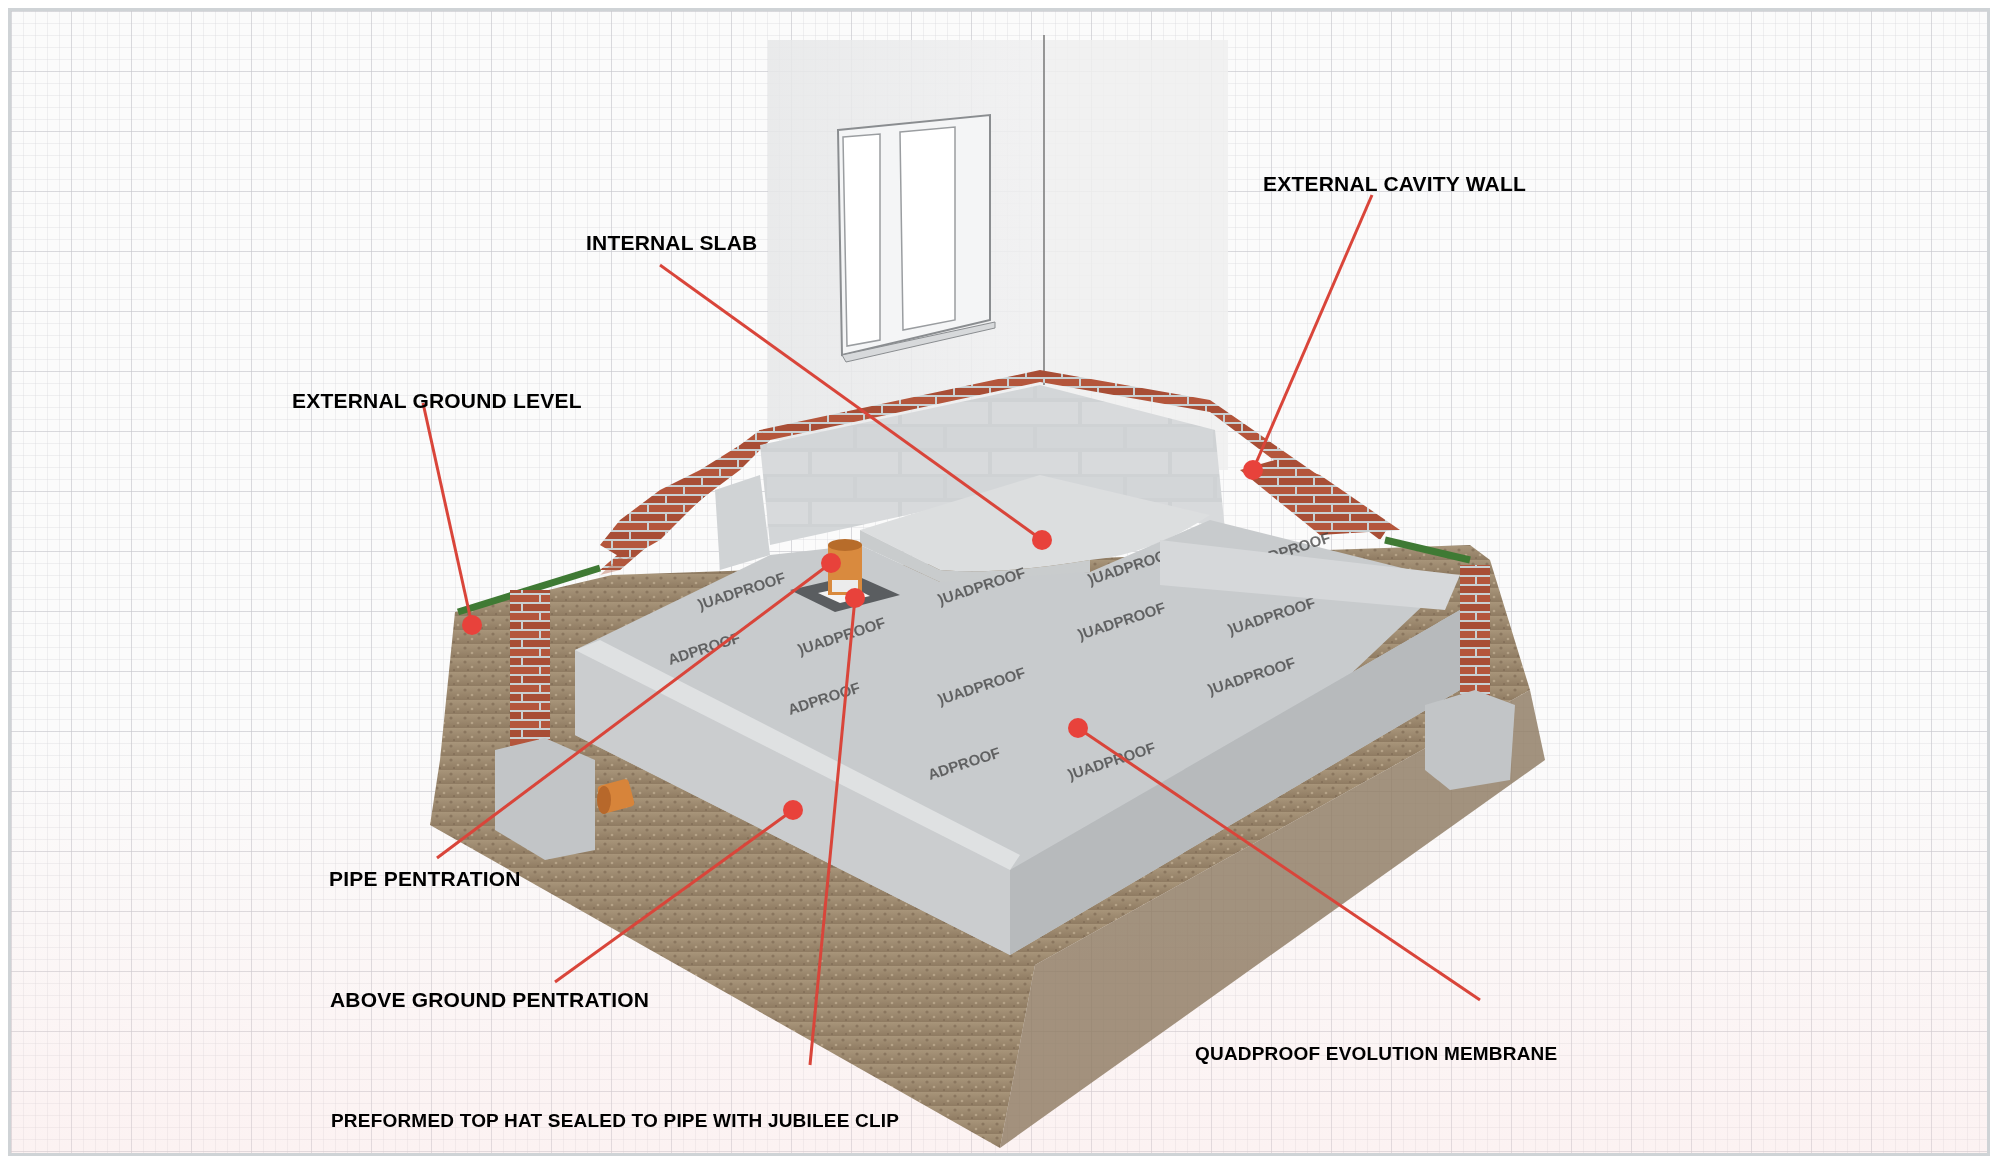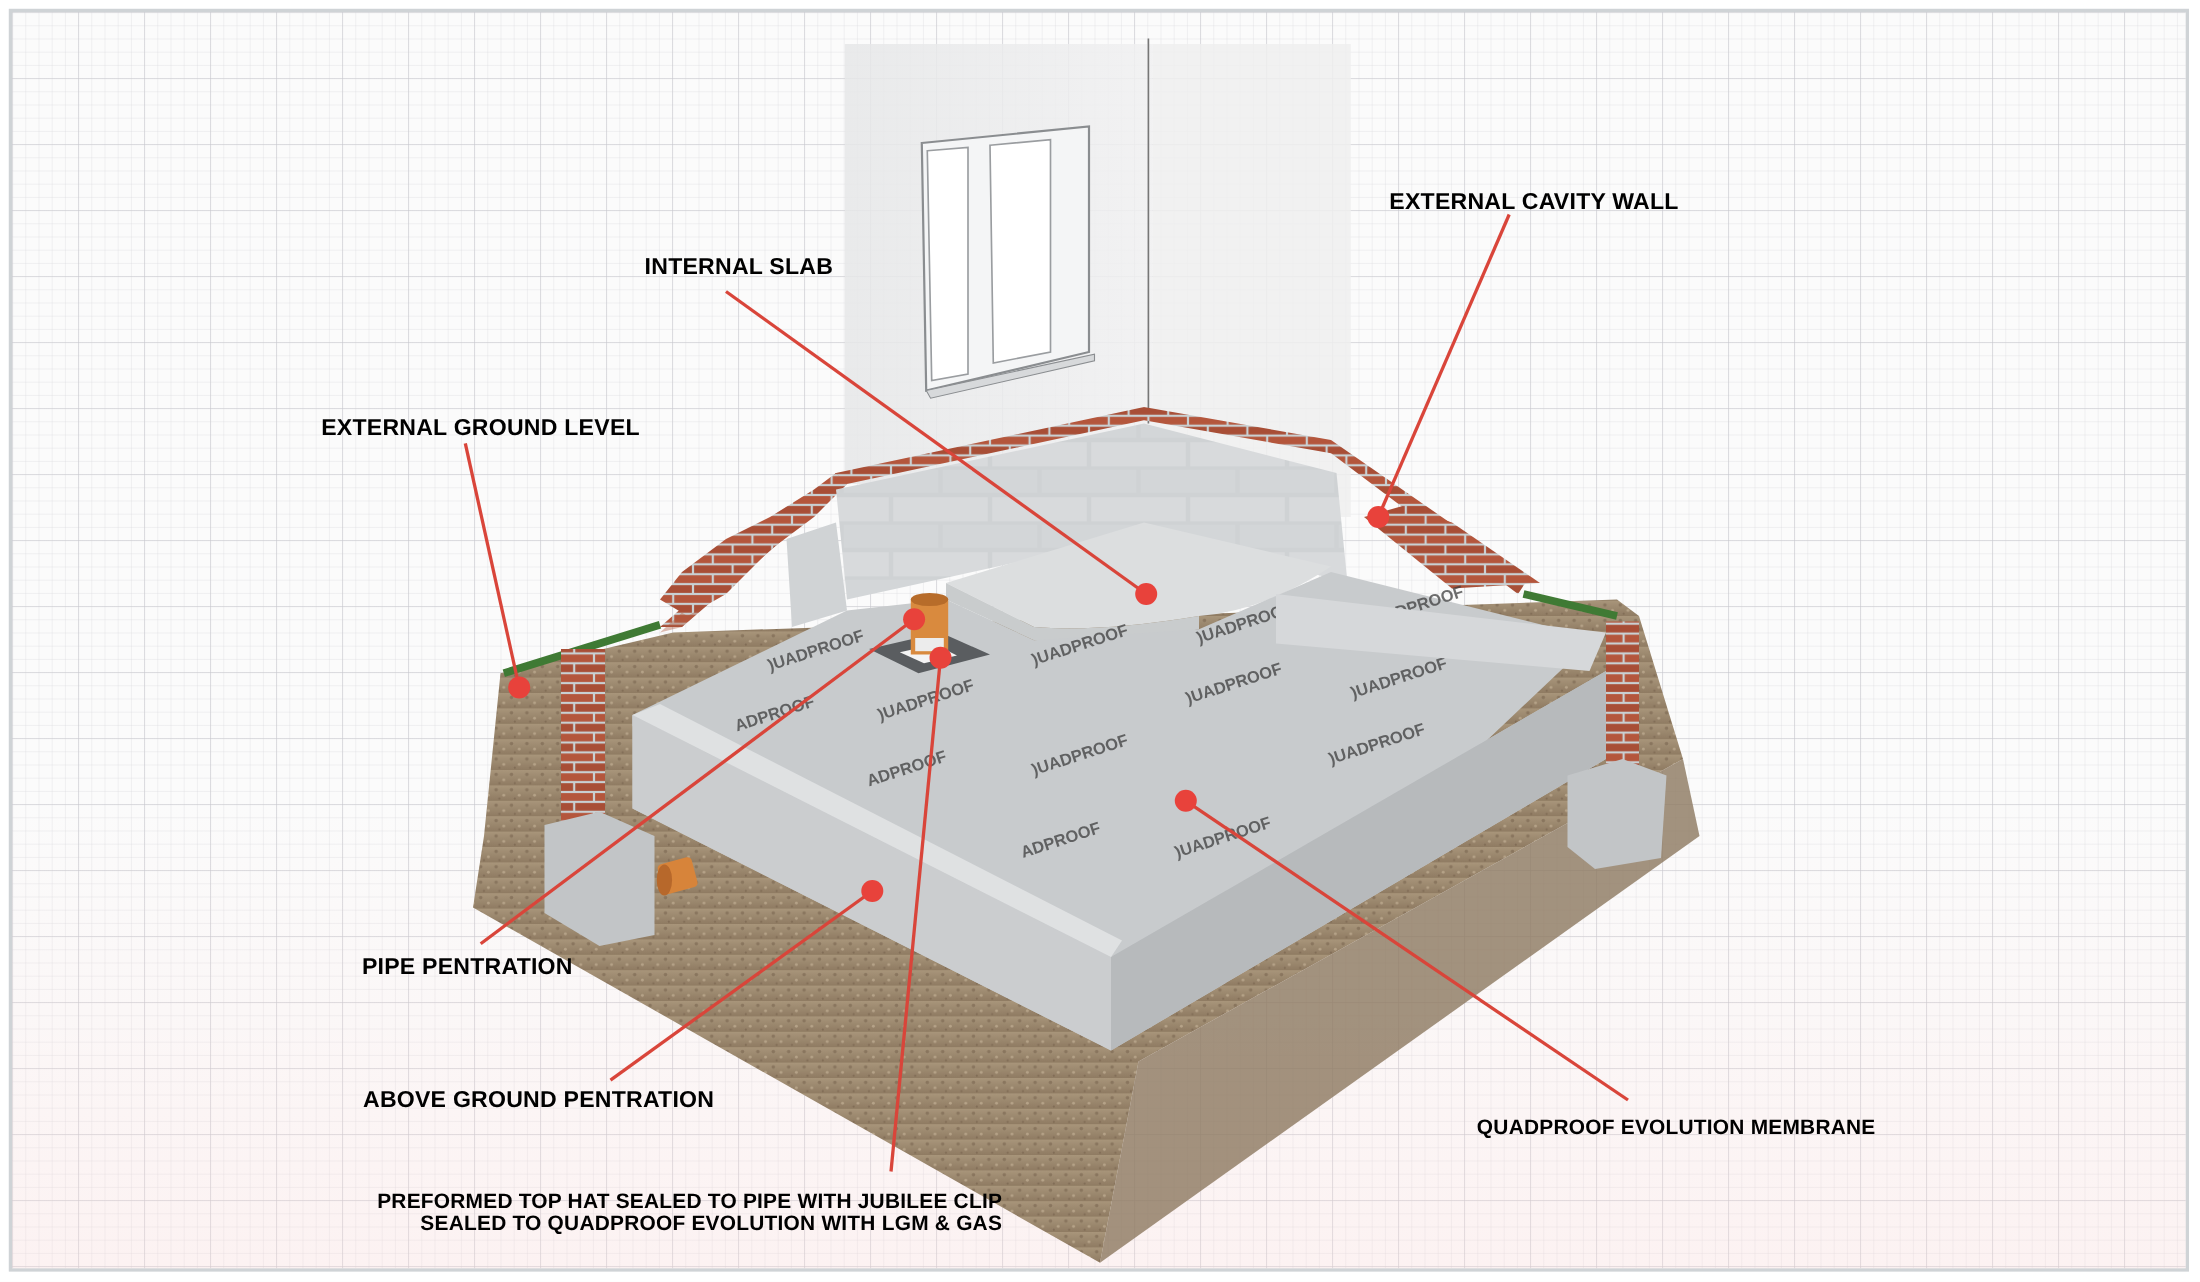--- a/index.html
+++ b/index.html
@@ -18,21 +18,21 @@
   .frame::after {
     content: ""; position: absolute; left: 0; right: 0; bottom: 0; height: 420px;
     background: linear-gradient(to bottom, rgba(255,220,220,0) 0%, rgba(255,215,215,0.25) 100%);
     pointer-events: none;
   }
   svg.scene { position: absolute; left: 0; top: 0; }
   .label {
     position: absolute; font-weight: bold; color: #000000; font-size: 21px;
     letter-spacing: 0.2px; white-space: nowrap; line-height: 1.05;
   }
-  .label.multi { text-align: right; white-space: normal; }
+  .label.multi { text-align: left; white-space: normal; margin-top: 28px; }
   .label.small { font-size: 19px; }
 </style>
 </head>
 <body>
 
 <div class="frame"></div>
 
 <svg class="scene" width="2000" height="1165" viewBox="0 0 2000 1165">
   <defs>
     <linearGradient id="wallGrad" x1="0" y1="0" x2="1" y2="0">
@@ -153,24 +153,23 @@
     <circle cx="472" cy="625" r="10"></circle>
     <circle cx="831" cy="563" r="10"></circle>
     <circle cx="855" cy="598" r="10"></circle>
     <circle cx="793" cy="810" r="10"></circle>
     <circle cx="1078" cy="728" r="10"></circle>
   </g>
 </svg>
 
 <div class="label" style="left:1263px; top:173px;">EXTERNAL CAVITY WALL</div>
 <div class="label" style="left:561px; top:232px;margin-left:25px;">INTERNAL SLAB</div>
-<div class="label" style="left:292px; top:378px;">EXTERNAL GROUND LEVEL</div>
+<div class="label" style="left:292px; top:390px;">EXTERNAL GROUND LEVEL</div>
 <div class="label" style="left:329px; top:868px;text-align:center;">PIPE PENTRATION</div>
 <div class="label" style="left:330px; top:989px;">ABOVE GROUND PENTRATION</div>
 
 <div class="label multi small" style="left:331px; top:1083px; width:580px;">
   <div>PREFORMED TOP HAT SEALED TO PIPE WITH JUBILEE CLIP</div>
-  <div>SEALED TO QUADPROOF EVOLUTION WITH LGM &amp; GAS</div>
 </div>
 
 <div class="label multi small" style="left:1195px; top:1016px; width:510px;">
   <div>QUADPROOF EVOLUTION MEMBRANE</div>
 </div>
 
 </body></html>

